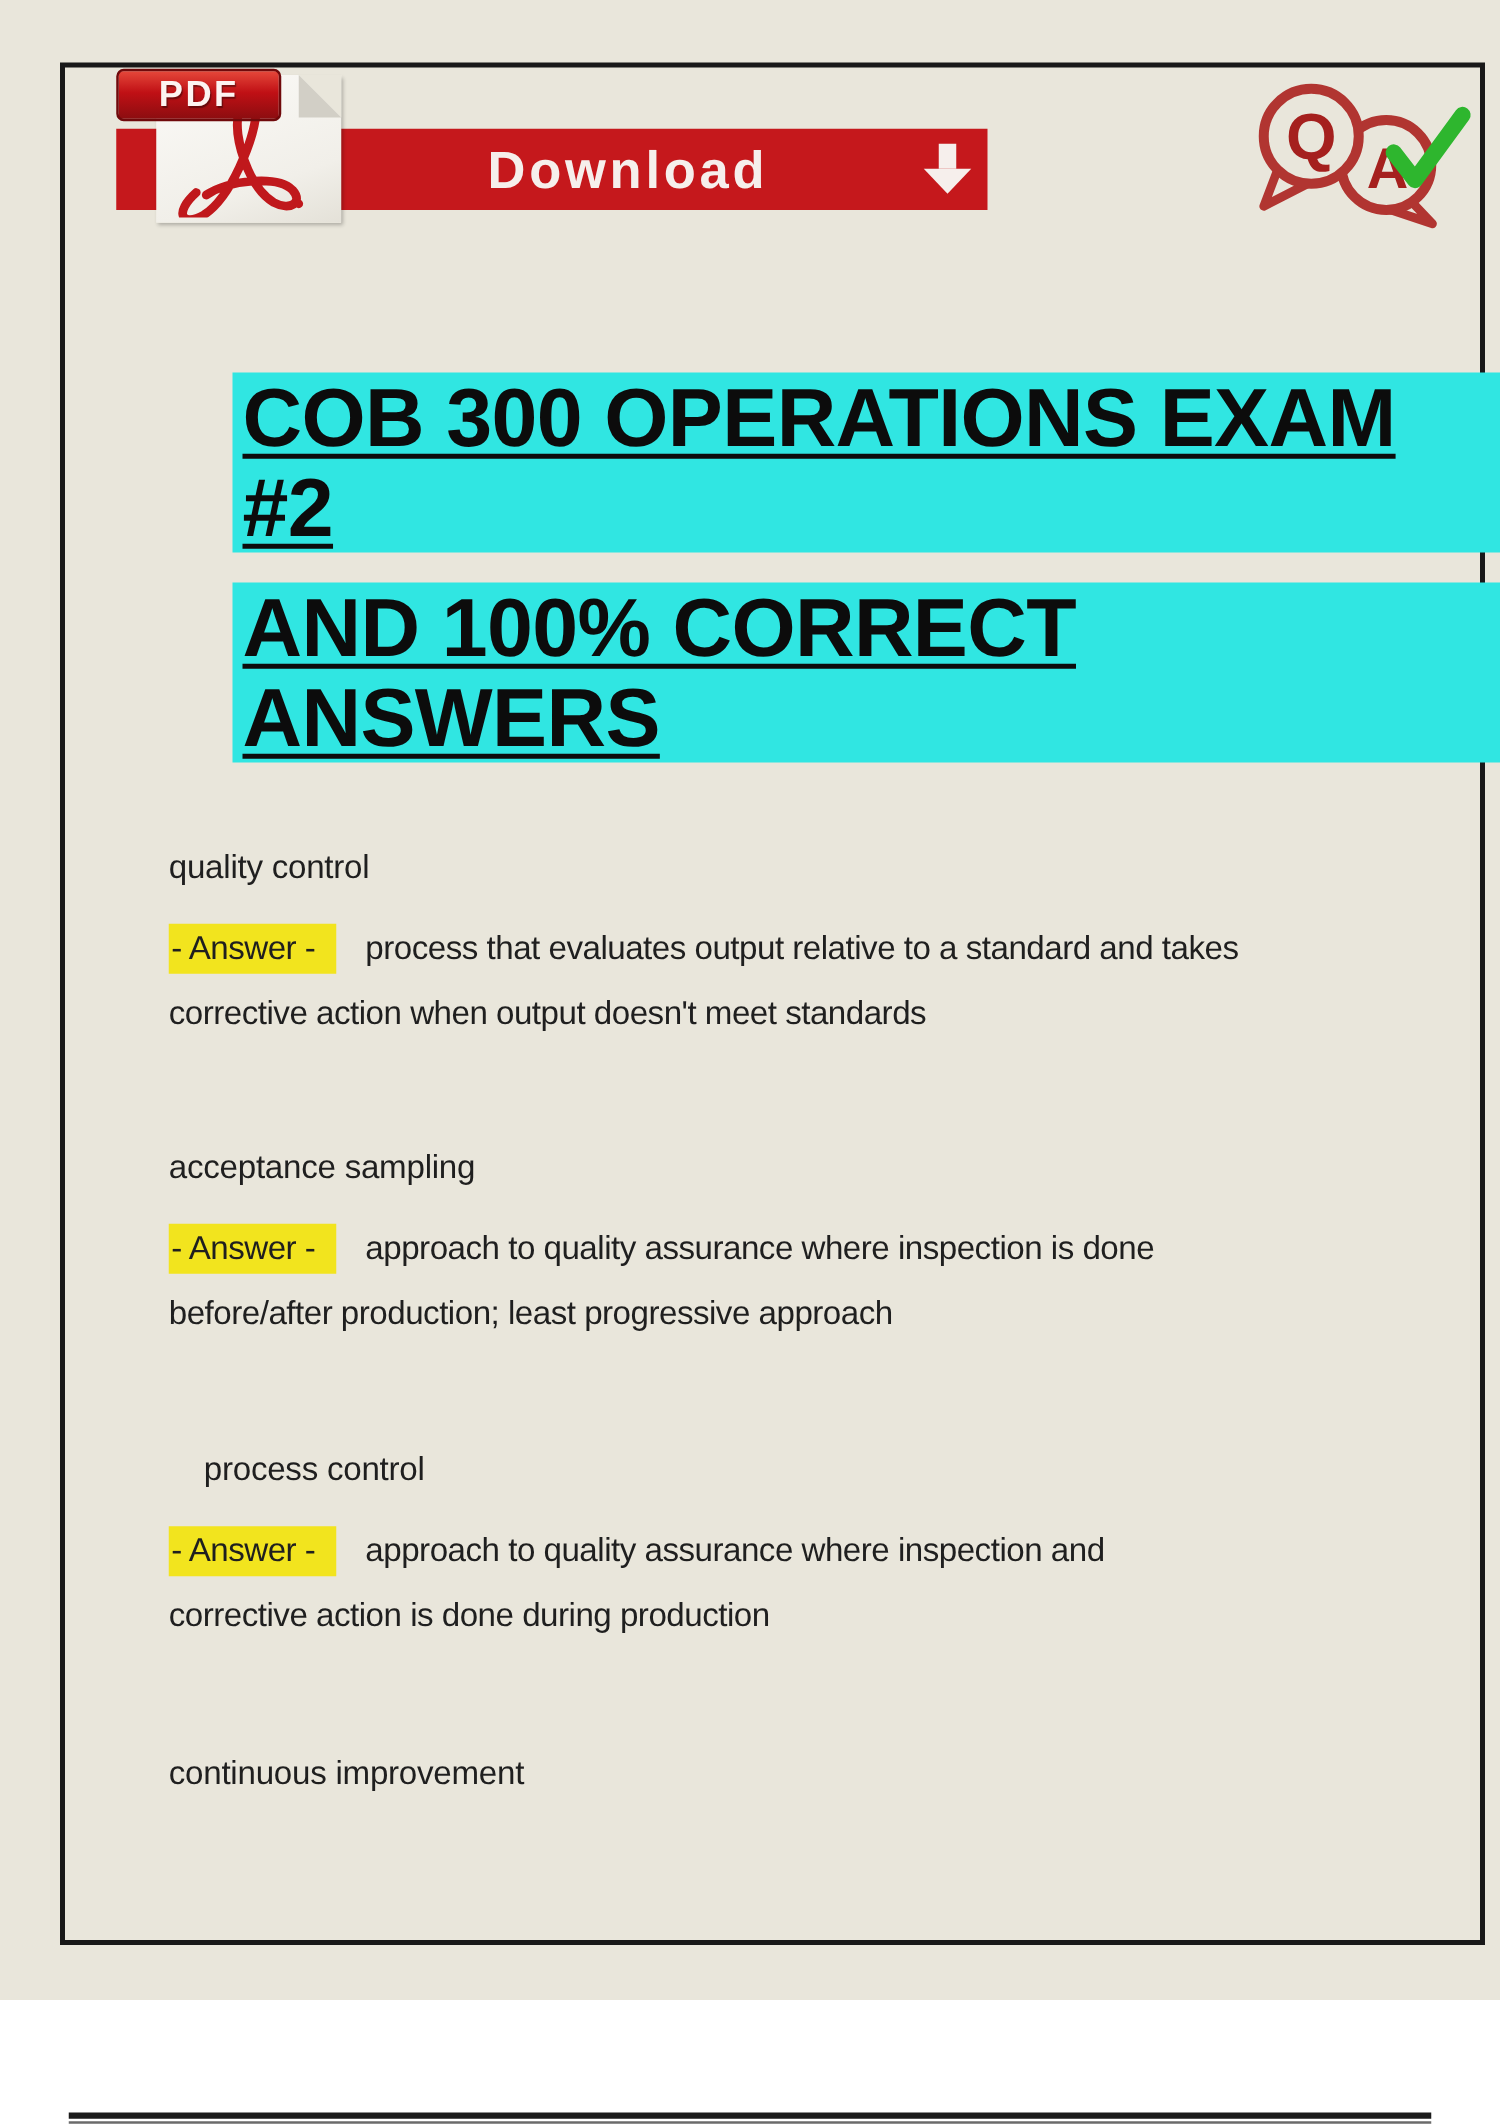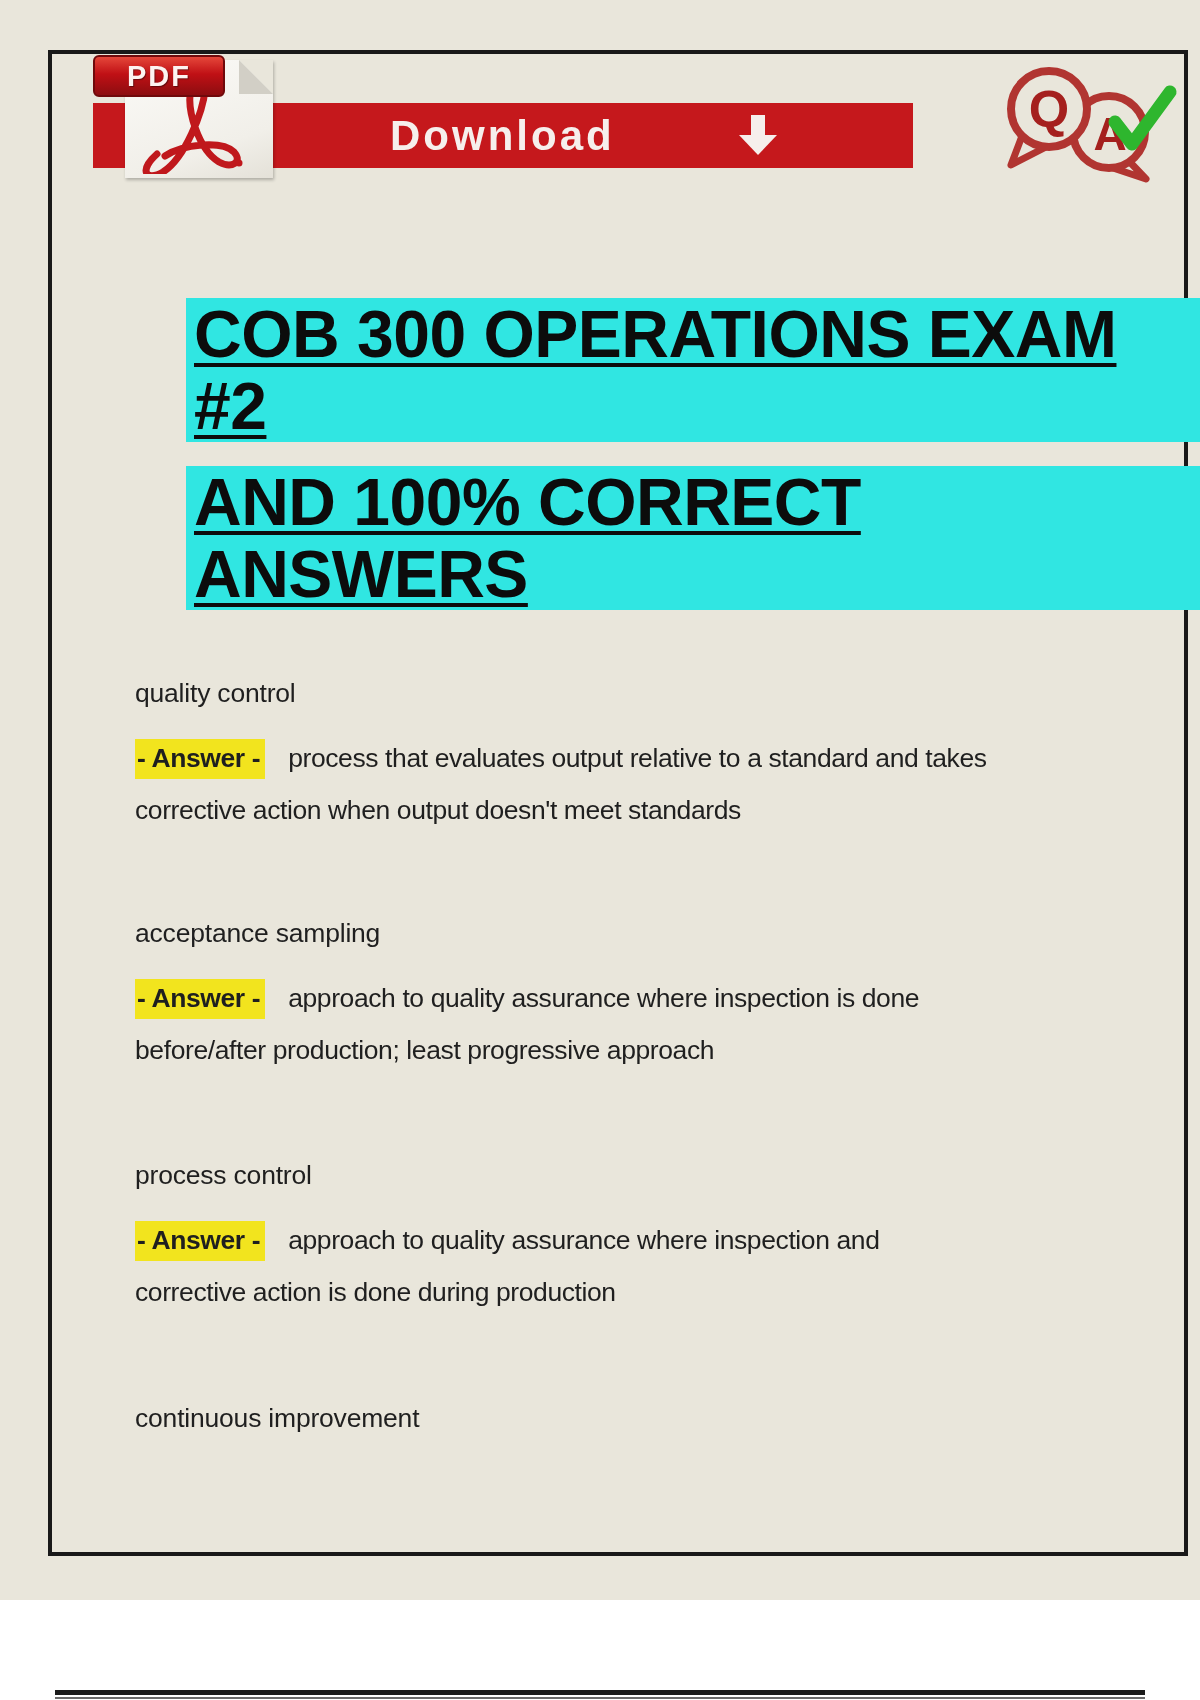--- a/index.html
+++ b/index.html
@@ -5,21 +5,21 @@
   * { margin:0; padding:0; box-sizing:border-box; }
   html,body { width:1200px; height:1700px; background:#ffffff; font-family:"Liberation Sans", sans-serif; }
   #stage { position:relative; width:1200px; height:1700px; overflow:hidden; background:#ffffff; }
 
   .bg-beige { position:absolute; left:0; top:0; width:1200px; height:1600px; background:#e9e6db; }
 
   .page-frame { position:absolute; left:48px; top:50px; width:1140px; height:1506px;
     border:4px solid #191919; background:transparent; }
 
   
-  .download-bar { position:absolute; left:93px; top:103px; width:820px; height:65px;
+  .download-bar { position:absolute; left:93px; top:103px; width:697px; height:65px;
     background:#c5181c; cursor:pointer; }
   .download-label { position:absolute; left:297px; top:50%; transform:translateY(-50%);
     color:#f6efec; font-size:42px; font-weight:bold; letter-spacing:3px; }
   .download-arrow { position:absolute; left:638px; top:6px; width:54px; height:54px; }
 
   .pdf-page { position:absolute; left:125px; top:60px; width:148px; height:118px;
     background:linear-gradient(160deg,#fbfaf7 0%,#f1efe9 70%,#e4e1d8 100%);
     box-shadow:1px 2px 3px rgba(0,0,0,.25); }
   .pdf-page .fold-cut { position:absolute; right:0; top:0; width:0; height:0;
     border-left:34px solid transparent; border-top:34px solid #e9e6db; }
@@ -41,25 +41,25 @@
   .title-line { display:table; background:#30e6e2; color:#0c0c0c;
     font-size:66px; font-weight:bold; line-height:72px; padding:0 8px;
     margin-bottom:24px; letter-spacing:-0.5px;
     text-decoration:underline; text-decoration-thickness:4px; text-underline-offset:6px; }
 
   
   .term { position:absolute; left:135px; font-size:26.5px; color:#1f1f1f; letter-spacing:-0.2px; }
   .answer { position:absolute; left:135px; width:1010px; font-size:26.5px; color:#1f1f1f;
     line-height:52px; letter-spacing:-0.4px; }
   .answer-text { white-space:pre-line;margin-left:23px; }
-  .hl-yellow { background:#f2e41e; padding:4px 5px 6px 2px;font-weight:bold; }
+  .hl-yellow { background:#f2e41e; padding:4px 17px 6px 2px; }
 
   #term-1 { top:678px; }  #answer-1 { top:732px; }
   #term-2 { top:918px; }  #answer-2 { top:972px; }
-  #term-3 { top:1160px; } #answer-3 { top:1214px; }
+  #term-3 { top:1160px;margin-left:28px; } #answer-3 { top:1214px; }
   #term-4 { top:1403px;text-align:center; }
 
   
   .next-page-line-1 { position:absolute; left:55px; top:1690px; width:1090px; height:5px; background:#1b1b1b; }
   .next-page-line-2 { position:absolute; left:55px; top:1697px; width:1090px; height:2px; background:#6b6b6b; }
 </style>
 </head>
 <body>
 
 <div id="stage">

